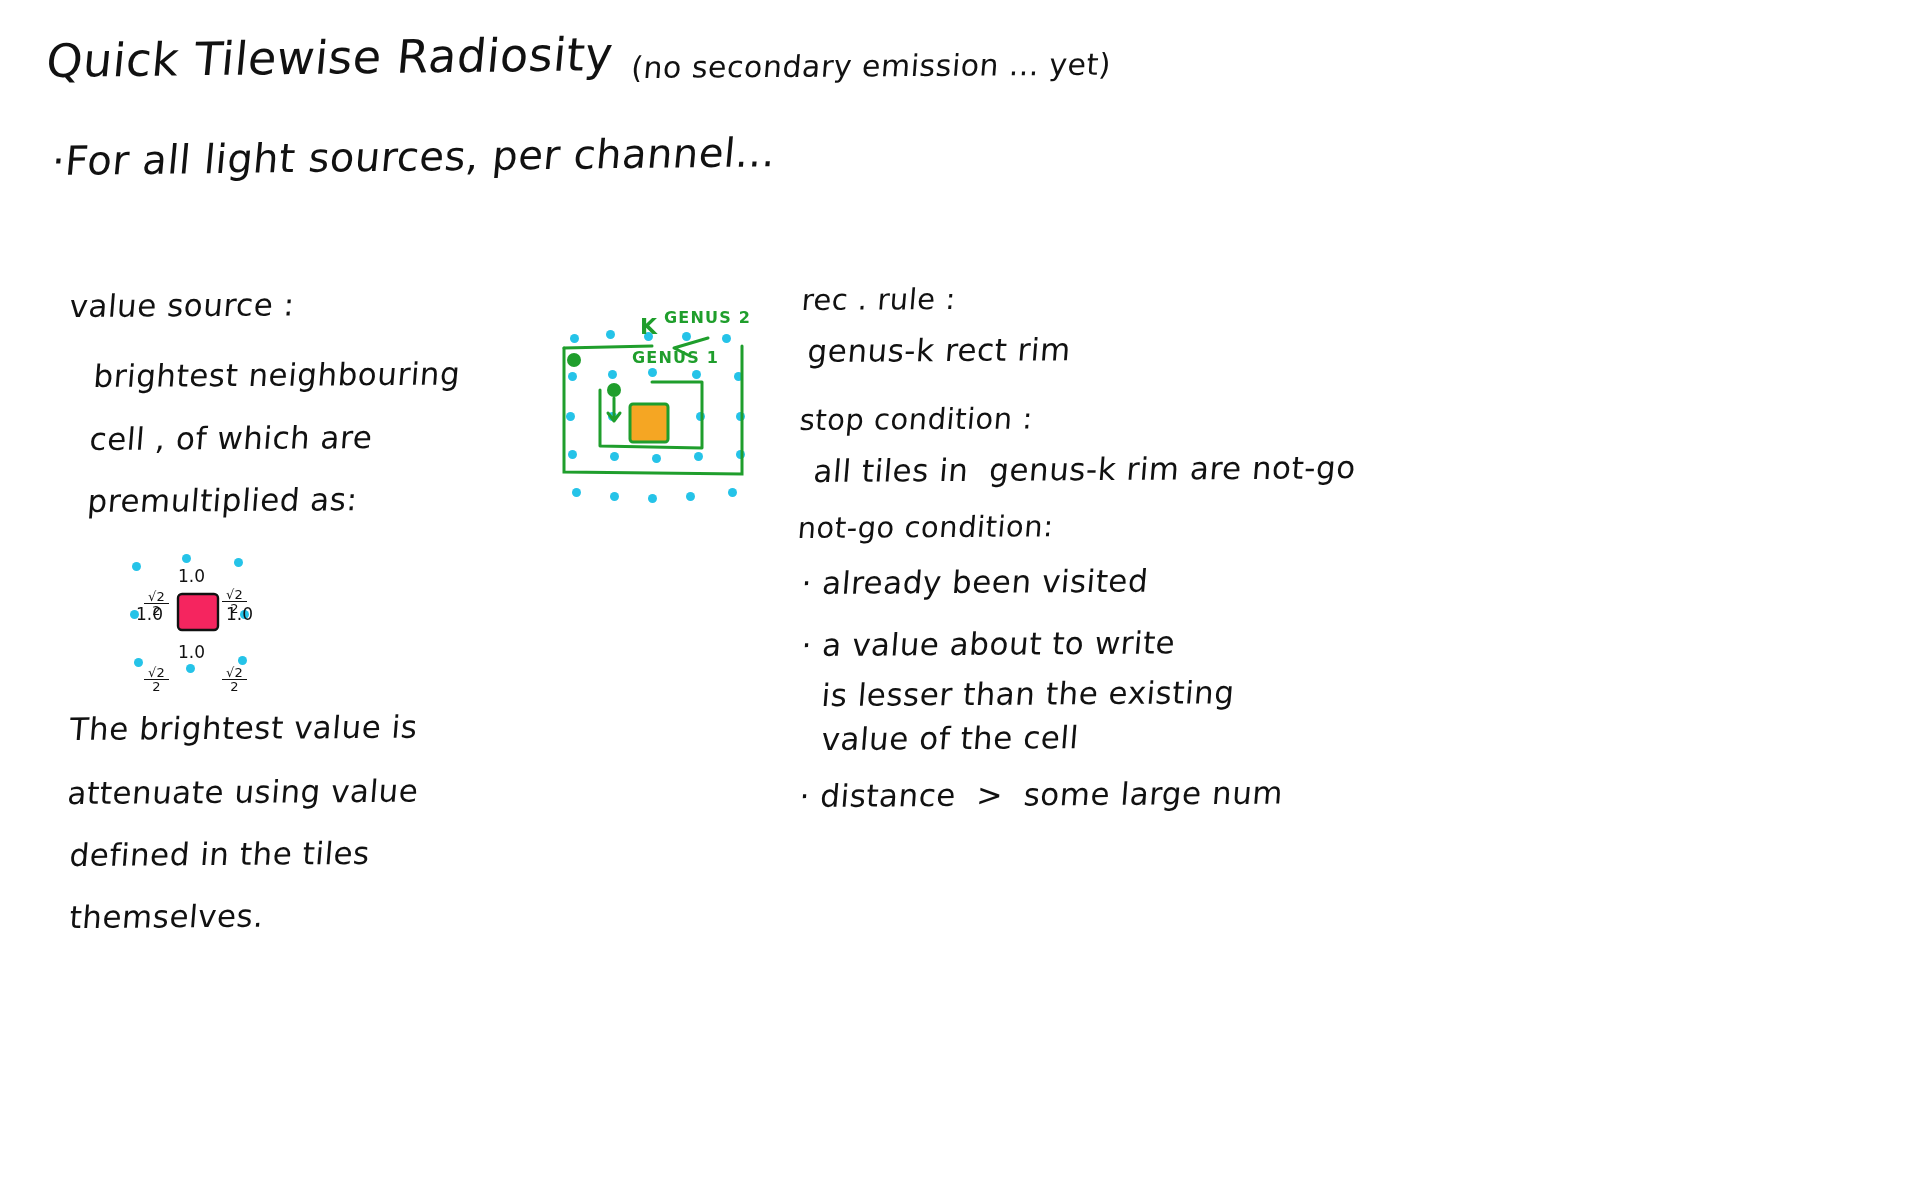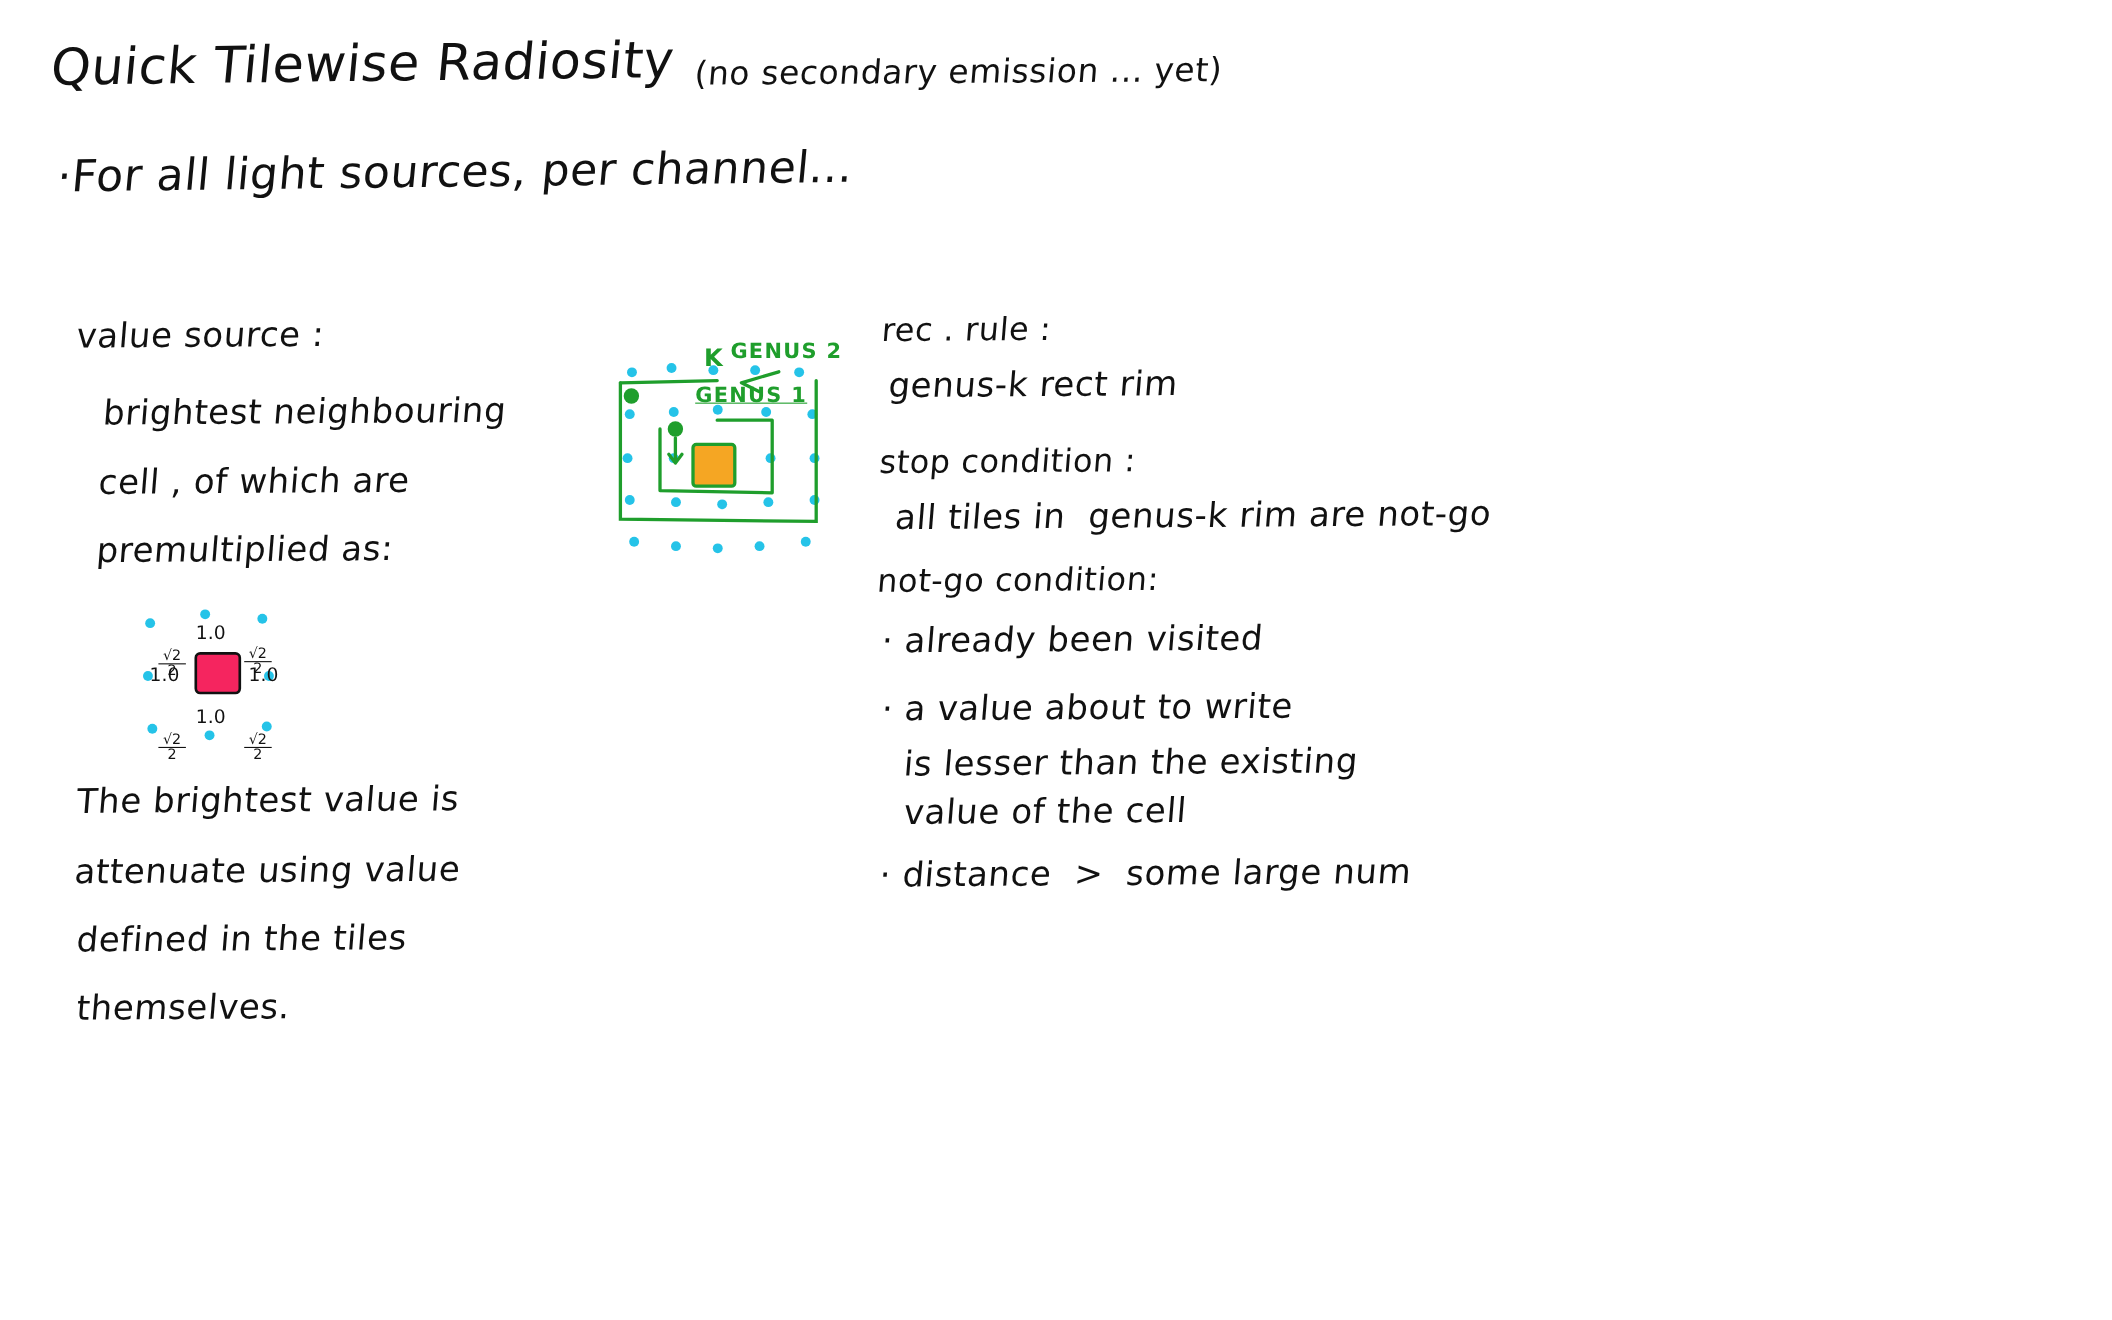--- a/index.html
+++ b/index.html
@@ -51,21 +51,21 @@
   .body-text {
     font-size: 31px;
     line-height: 1.38;
   }
   .body-text-sm {
     font-size: 29px;
     line-height: 1.42;
   }
   .green-label {
     color: #1f9e2c;
-    font-size: 19px;
+    font-size: 16px;
     font-weight: 700;
     letter-spacing: 1.2px;
   }
   .cyan-dot {
     position: absolute;
     width: 9px;
     height: 9px;
     border-radius: 50%;
     background: #25c3e8;
   }
@@ -182,21 +182,21 @@
 
       <circle cx="18" cy="40" r="7" fill="#1f9e2c"></circle>
 
       <circle cx="58" cy="70" r="7" fill="#1f9e2c"></circle>
       <path d="M 58 78 L 58 100 M 52 93 L 58 101 L 64 93" fill="none" stroke="#1f9e2c" stroke-width="3" stroke-linecap="round" stroke-linejoin="round"></path>
 
       <rect x="74" y="84" width="38" height="38" rx="3" fill="#f5a623" stroke="#1f9e2c" stroke-width="3"></rect>
     </svg>
 
     <div class="ink green-label" style="left:108px; top:-12px;">GENUS 2</div>
-    <div class="ink green-label" style="left:76px; top:28px;text-decoration:underline;">GENUS 1</div>
+    <div class="ink green-label" style="left:76px; top:28px;">GENUS 1</div>
     <div class="ink green-label" style="left:84px; top:-6px; font-size:22px;">K</div>
   </div>
 
   <div class="ink hand2 body-text-sm" style="left:800px; top:280px;">rec . rule :</div>
   <div class="ink hand2 body-text" style="left:806px; top:330px;">genus-k rect rim</div>
 
   <div class="ink hand2 body-text-sm" style="left:798px; top:400px;">stop condition :</div>
   <div class="ink hand2 body-text" style="left:812px; top:450px;">all tiles in  genus-k rim are not-go</div>
 
   <div class="ink hand2 body-text-sm" style="left:796px; top:508px;">not-go condition:</div>

